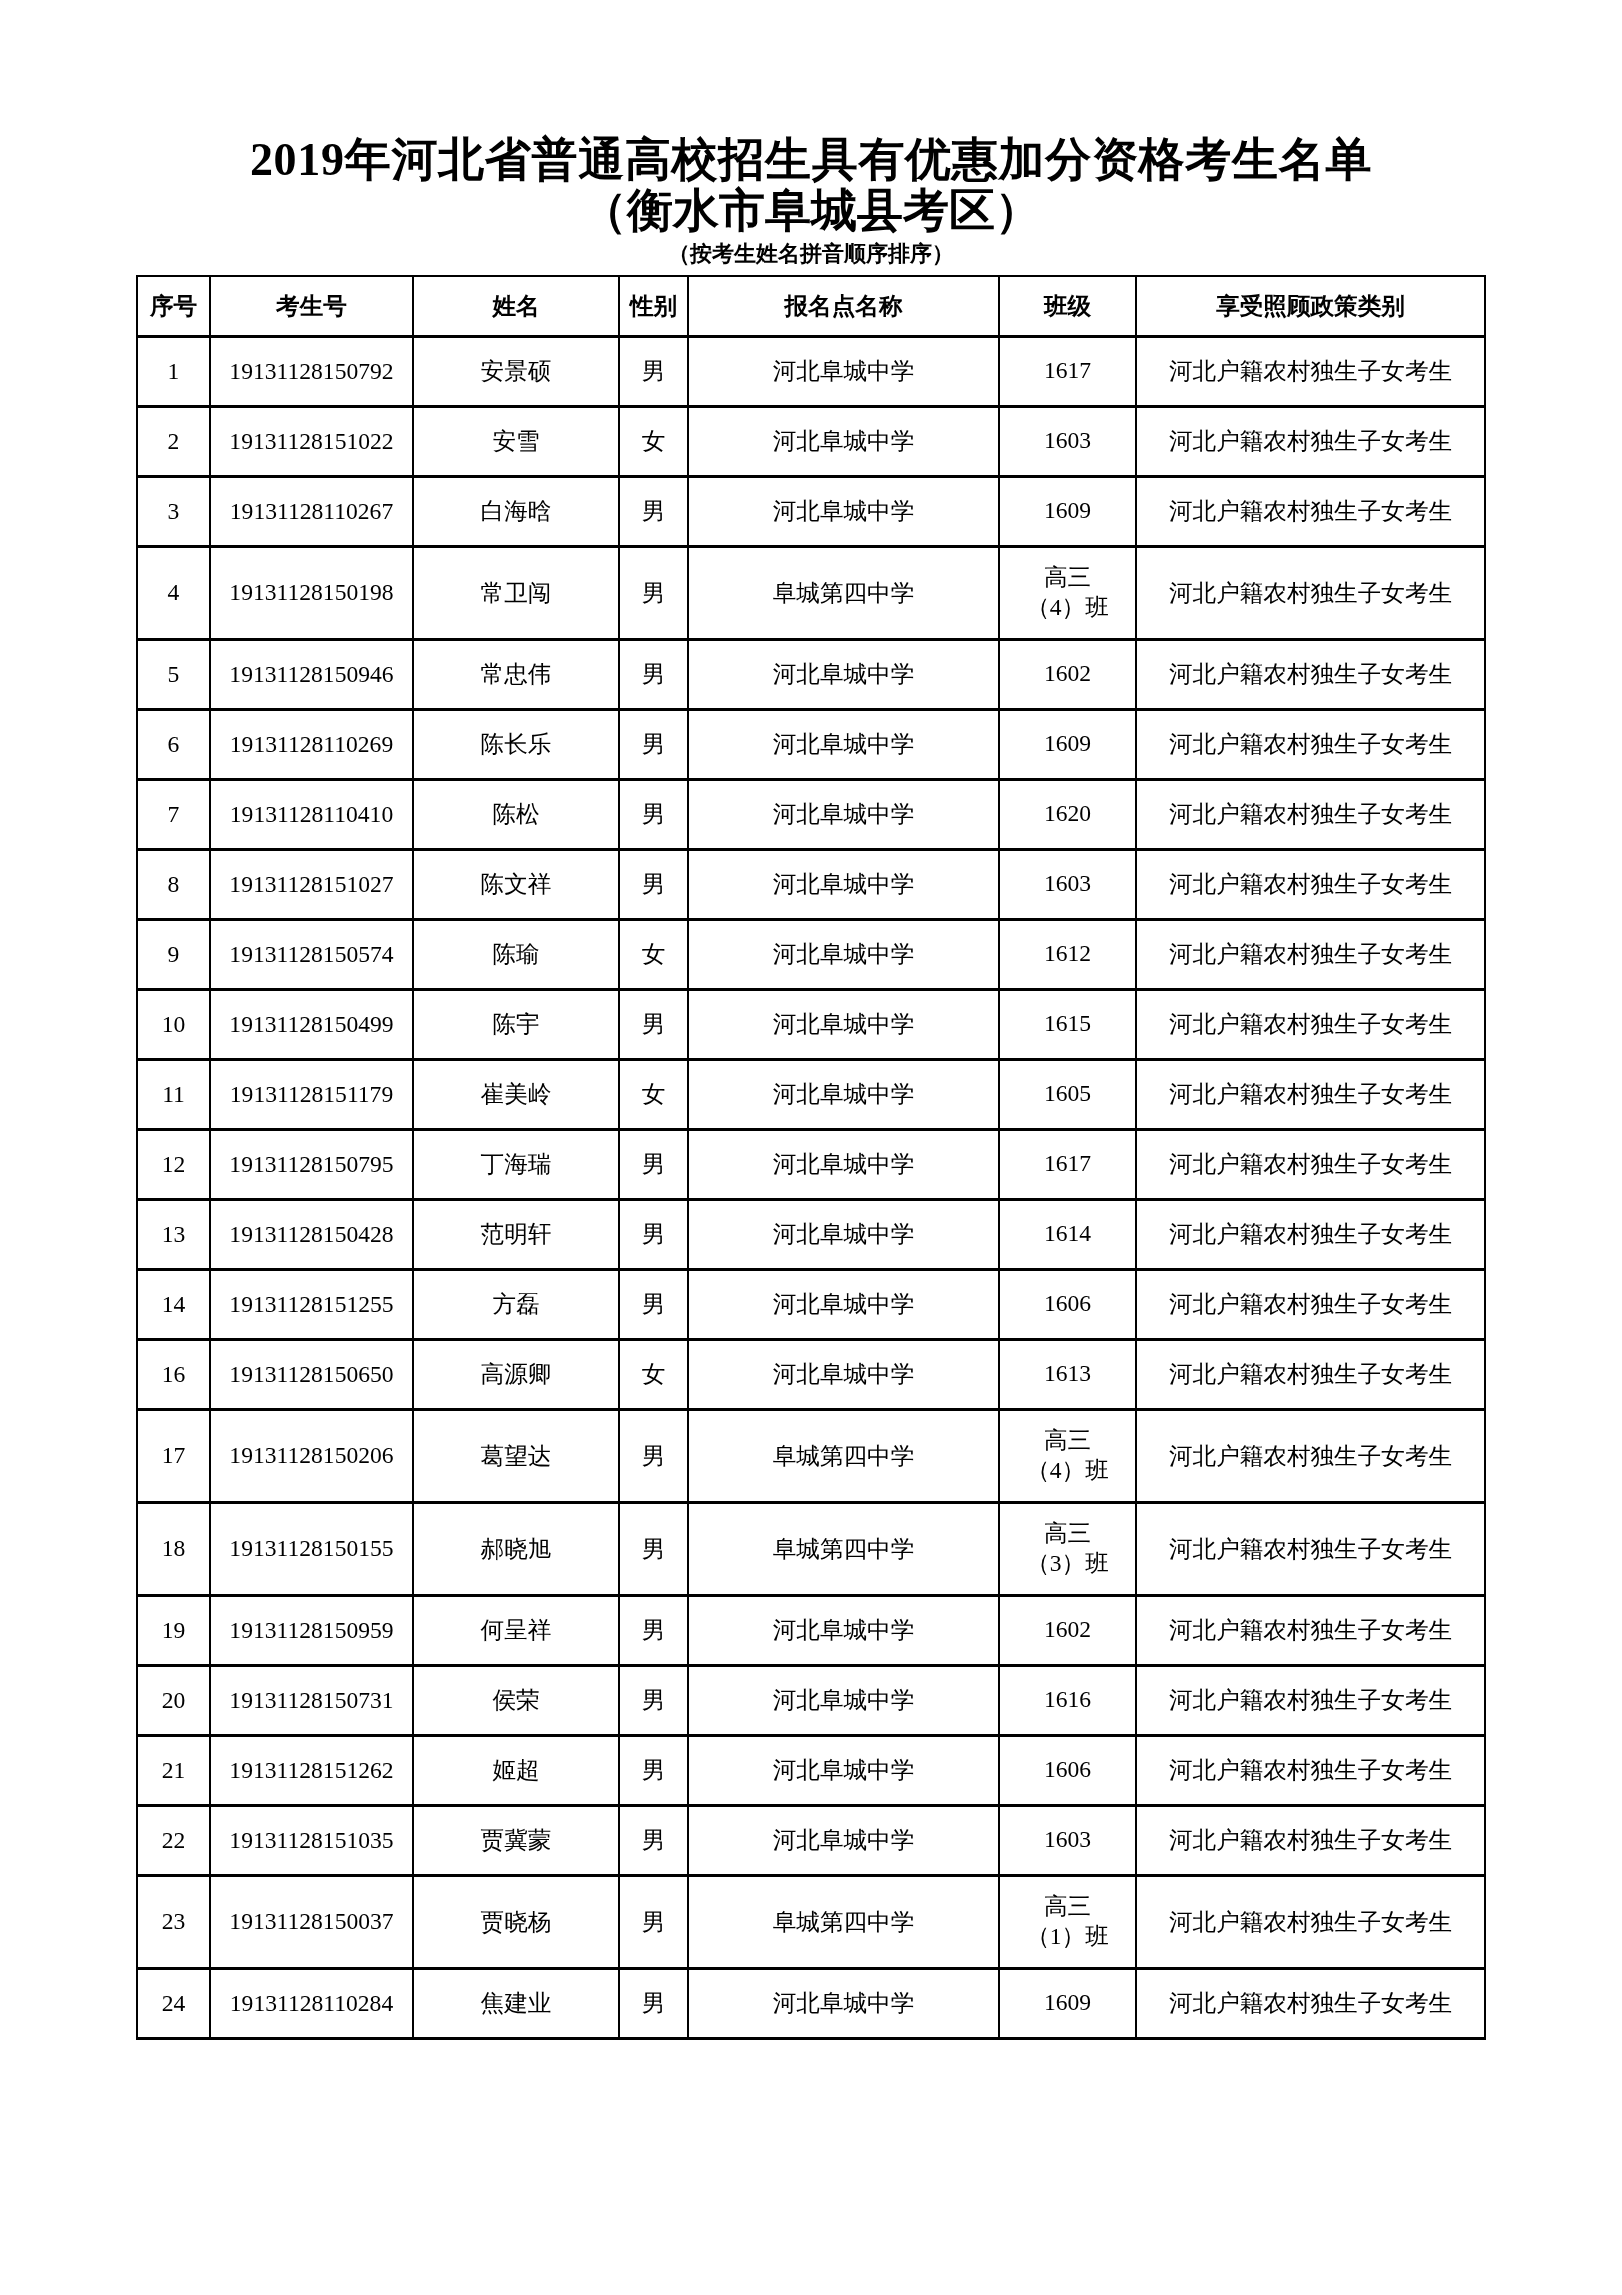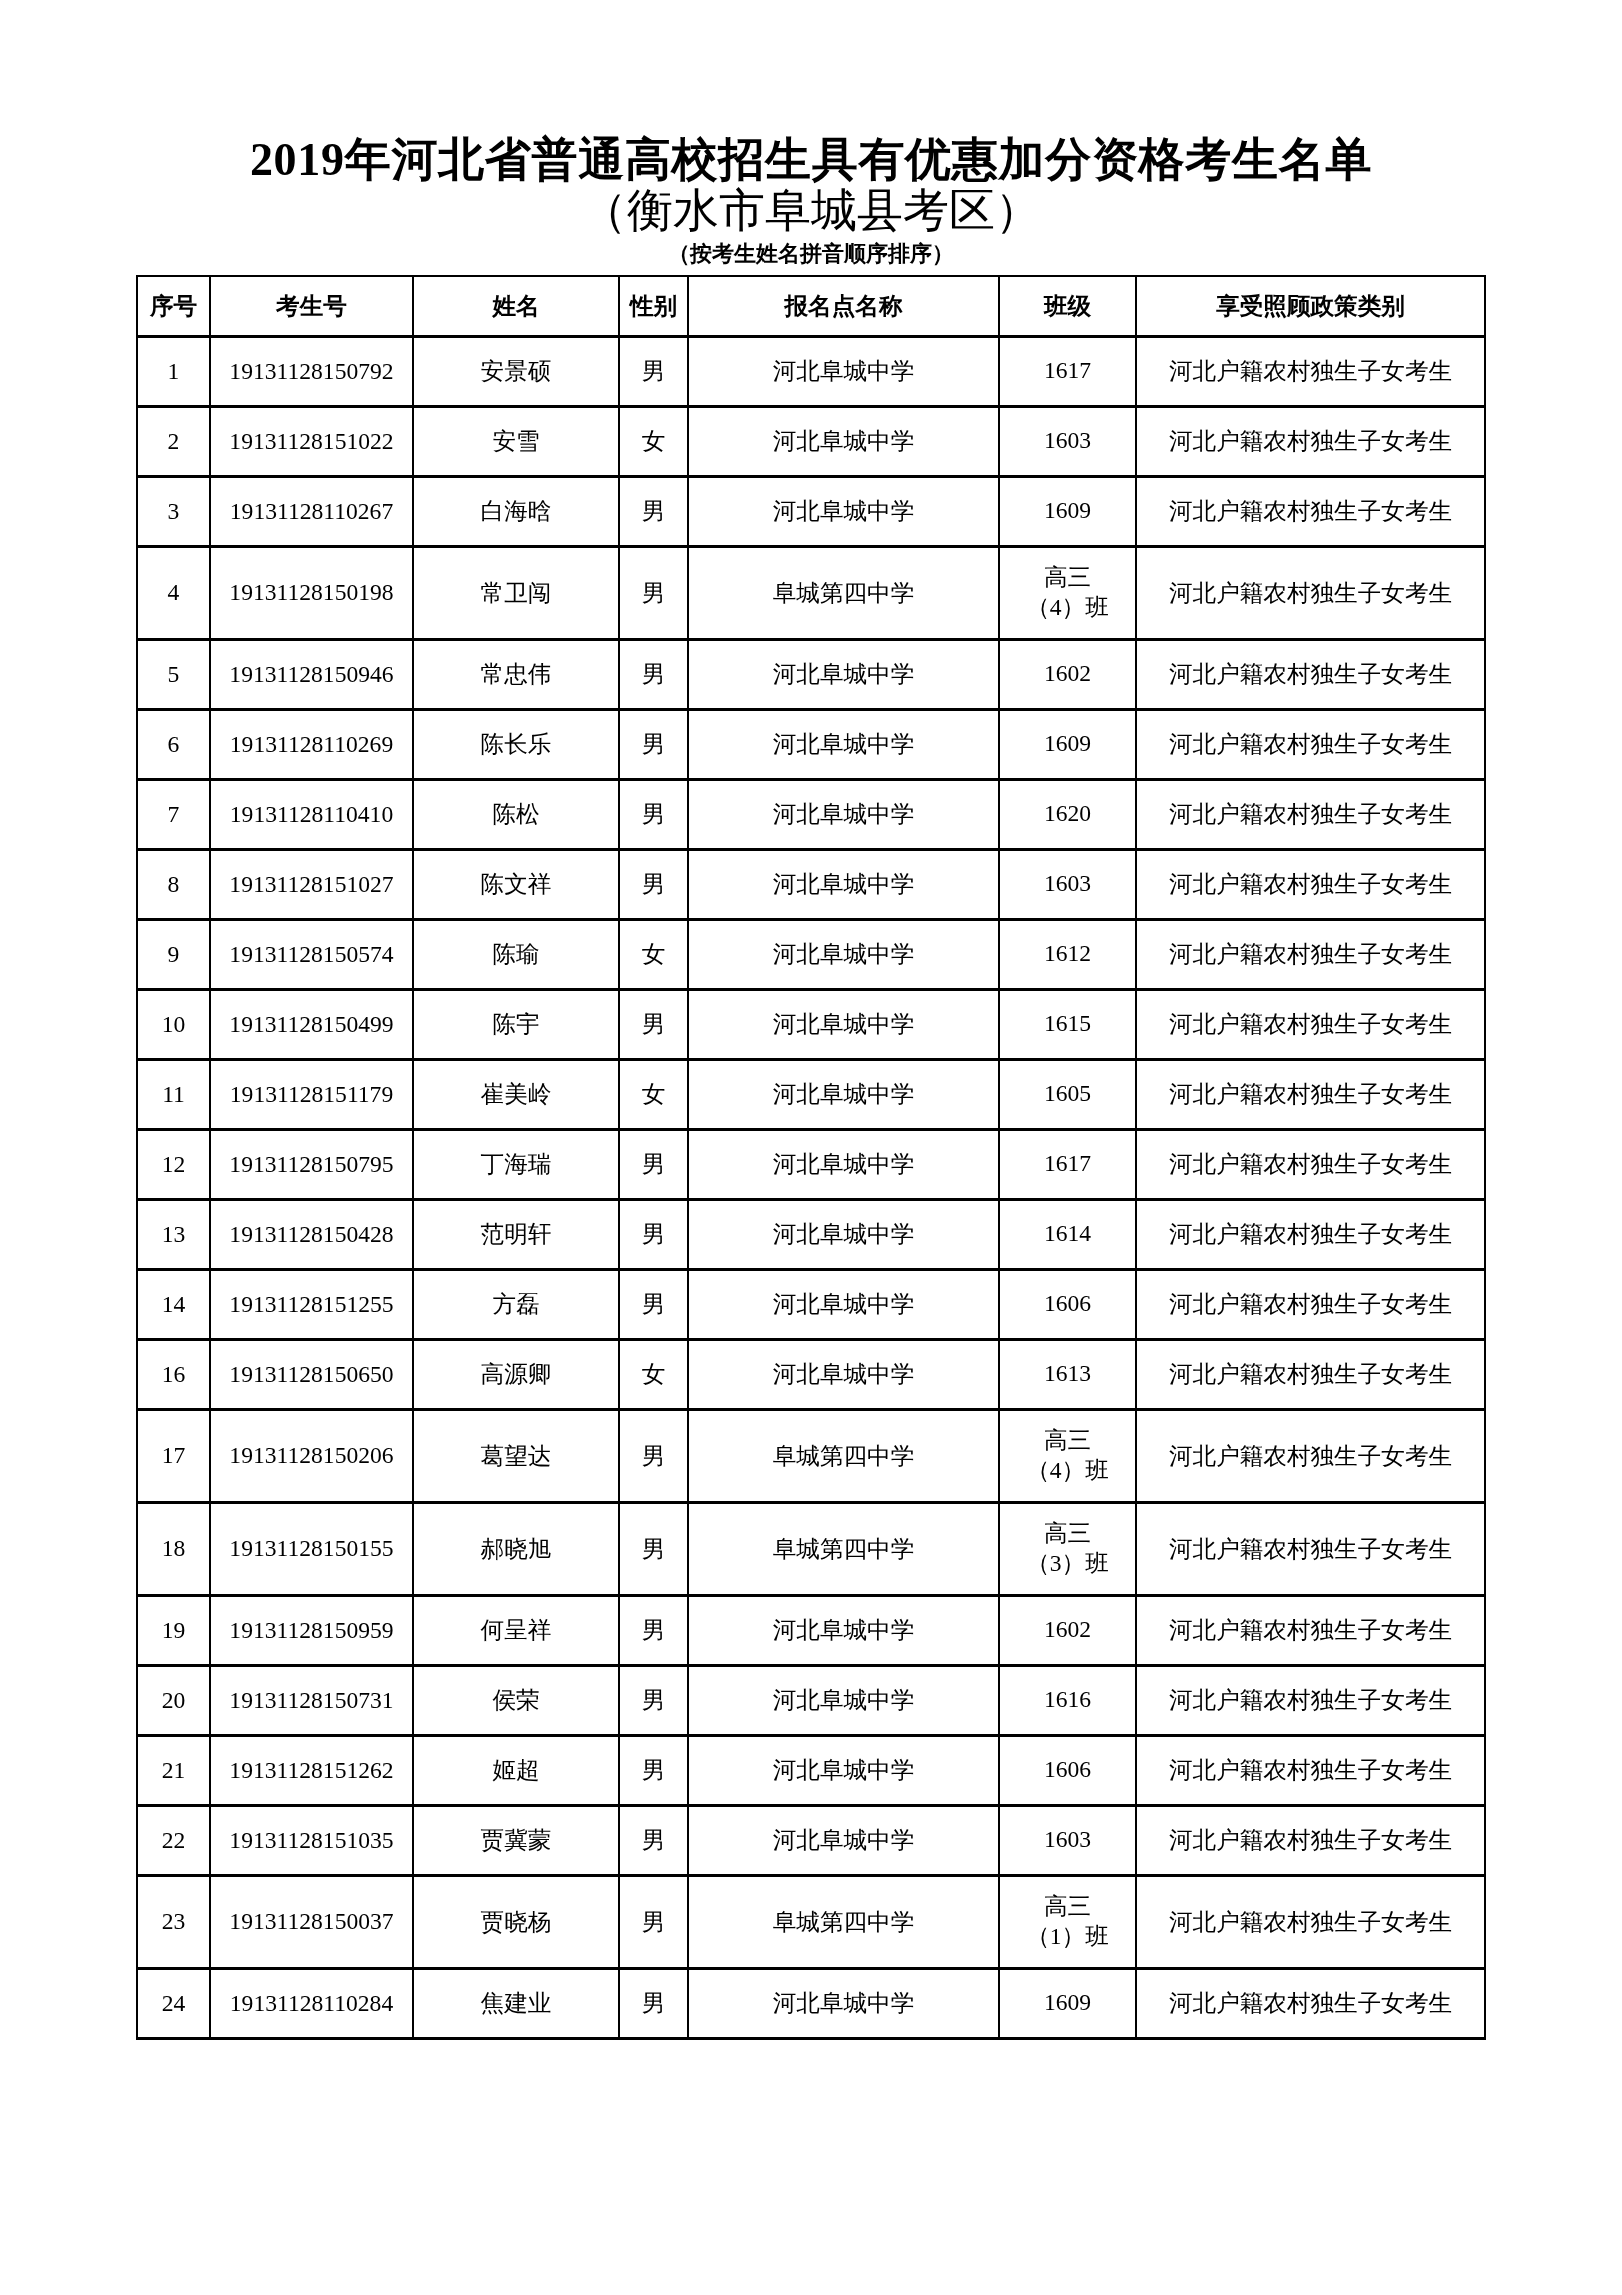--- a/index.html
+++ b/index.html
@@ -22,21 +22,21 @@
     text-align: center;
   }
   .title-main {
     font-size: 46px;
     font-weight: bold;
     line-height: 1.1;
     letter-spacing: 0.7px;
   }
   .title-sub {
     font-size: 46px;
-    font-weight: normal;
+    font-weight: bold;
     line-height: 1.1;
   }
   .title-note {
     margin-top: 5.2px;
     font-size: 22px;
     font-weight: bold;
     line-height: 1.15;
   }
   table.roster {
     margin: 8px auto 0 auto;

